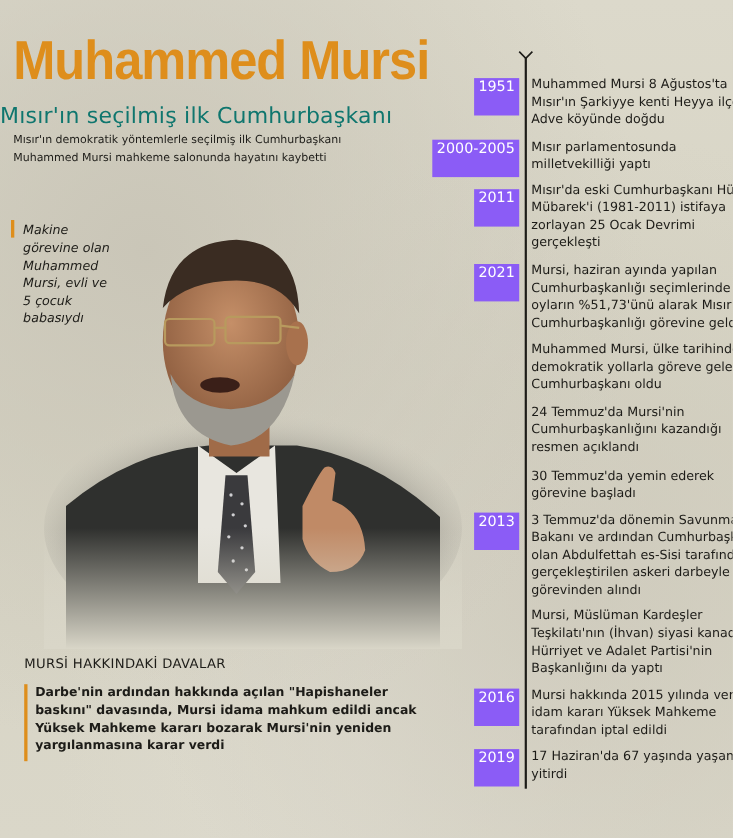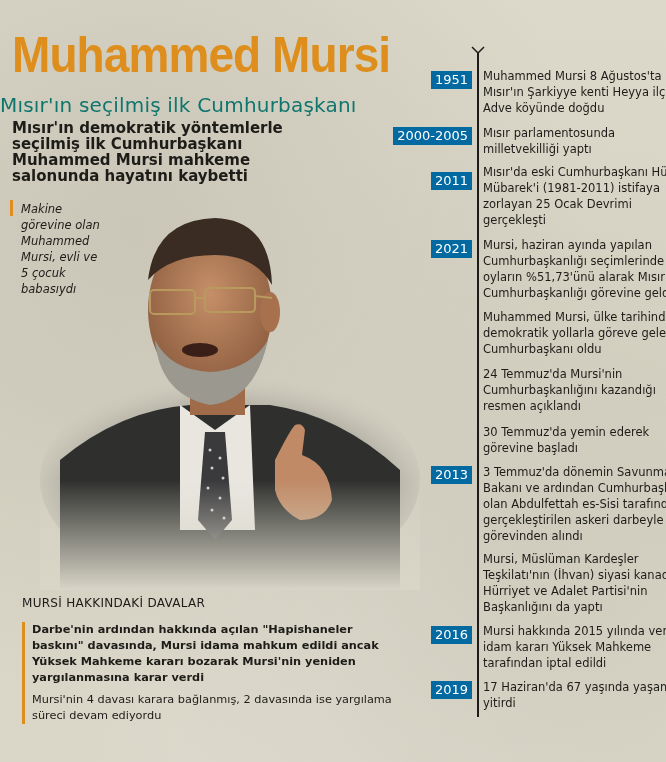--- a/index.html
+++ b/index.html
@@ -19,21 +19,21 @@
       font-family: "Liberation Sans", sans-serif; font-weight: bold;
       font-size: 50px; color: #de8e1c; letter-spacing: -1px; line-height: 1;
       transform: scaleX(0.92); transform-origin: left top;
     }
     .subtitle {
       position: absolute; left: 0; top: 93px;
       font-size: 20px; color: #0f766e; letter-spacing: 0.2px;
     }
     .lead {
       position: absolute; left: 12px; top: 120px; width: 330px;
-      font-size: 15px; font-weight: bold; line-height: 16px; color: #1d1c18;
+      font-size: 10px; font-weight: normal; line-height: 16px; color: #1d1c18;
     }
     .note {
       position: absolute; left: 10px; top: 200px; width: 110px;
       border-left: 3px solid #de8e1c; padding-left: 8px;
       font-size: 11.5px; font-style: italic; line-height: 16px; color: #1d1c18;
       height: 16px;
     }
     .portrait {
       position: absolute; left: 40px; top: 200px; width: 380px; height: 390px;
     }
@@ -43,22 +43,22 @@
     .timeline-tip {
       position: absolute; left: 471px; top: 46px; width: 14px; height: 10px;
     }
     .event {
       position: absolute; left: 483px; width: 185px;
       font-size: 11.5px; line-height: 16px; color: #1d1c18;
       white-space: nowrap;
     }
     .year {
       position: absolute; right: 194px;
-      background: #0369a1; color: #fff; font-size: 13px;
-      padding: 0 4px; line-height: 18px; height: 18px;
+      background: #8b5cf6; color: #fff; font-size: 13px;
+      padding: 0 4px; line-height: 18px; height: 34px;
     }
     .cases-title {
       position: absolute; left: 22px; top: 596px;
       font-size: 12px; color: #1d1c18; letter-spacing: 0.3px;
     }
     .cases {
       position: absolute; left: 22px; top: 622px; width: 370px;
       border-left: 3px solid #de8e1c; padding-left: 7px;
       font-size: 11.3px; line-height: 16px;
     }
@@ -217,14 +217,13 @@
 
 <div class="year" style="top:681px;margin-left:35px;">2019</div>
 <div class="event" style="top:679px;">
   <div>17 Haziran'da 67 yaşında yaşamını</div>
   <div>yitirdi</div>
 </div>
 
 <div class="cases-title">MURSİ HAKKINDAKİ DAVALAR</div>
 <div class="cases">
   <p class="bold">Darbe'nin ardından hakkında açılan "Hapishaneler baskını" davasında, Mursi idama mahkum edildi ancak Yüksek Mahkeme kararı bozarak Mursi'nin yeniden yargılanmasına karar verdi</p>
-  <p style="margin-bottom:0">Mursi'nin 4 davası karara bağlanmış, 2 davasında ise yargılama süreci devam ediyordu</p>
 </div>
 
 </body></html>

